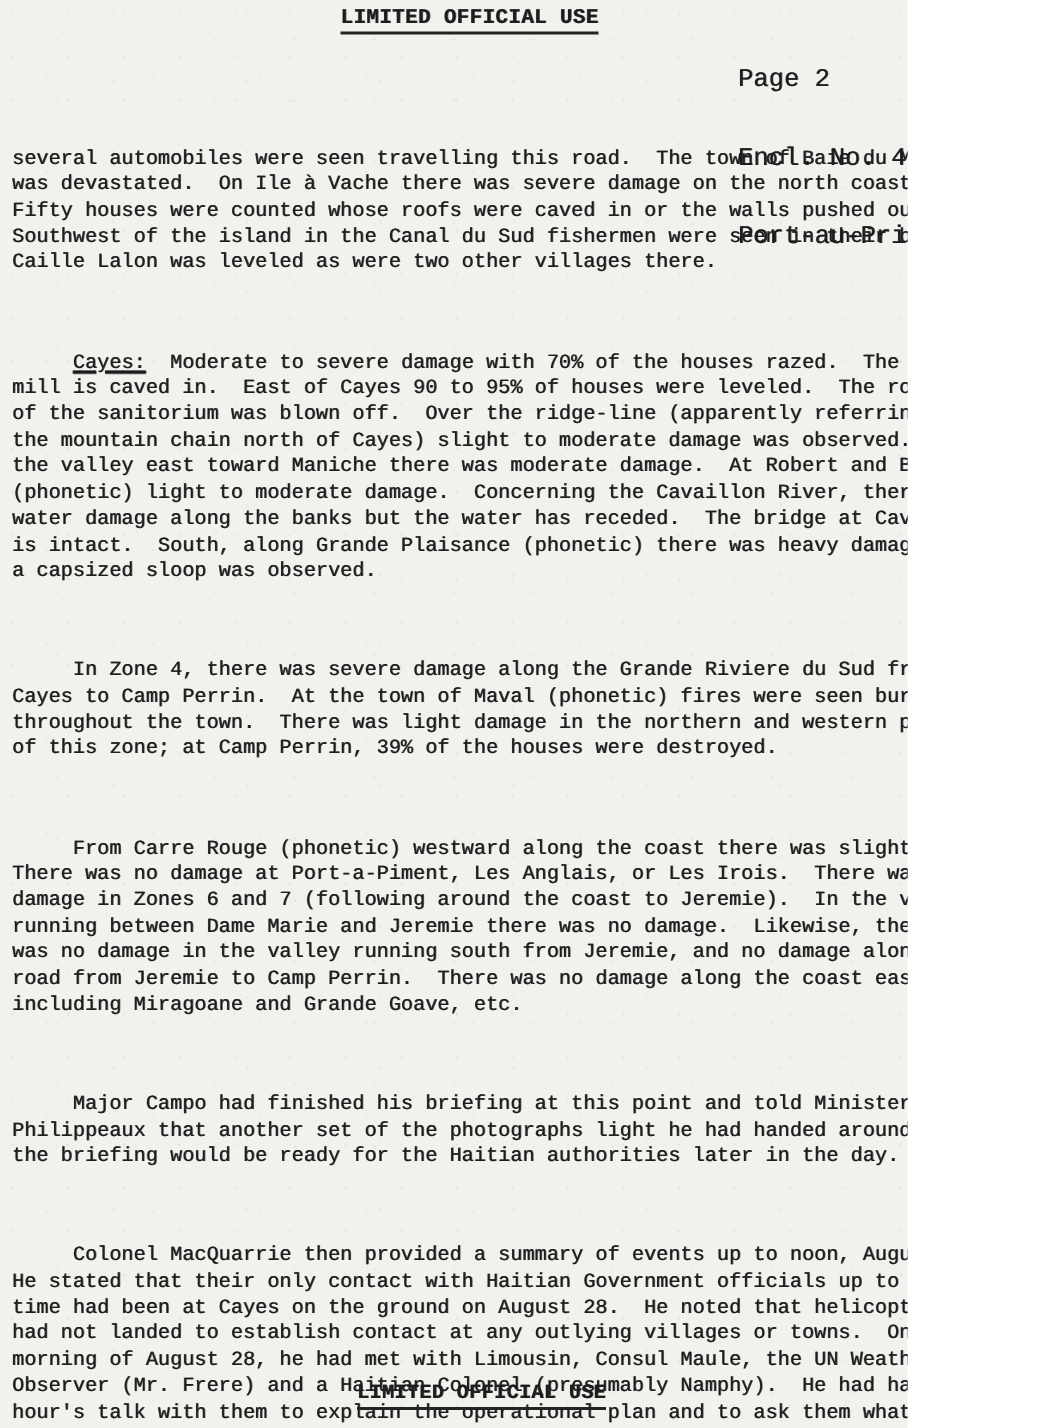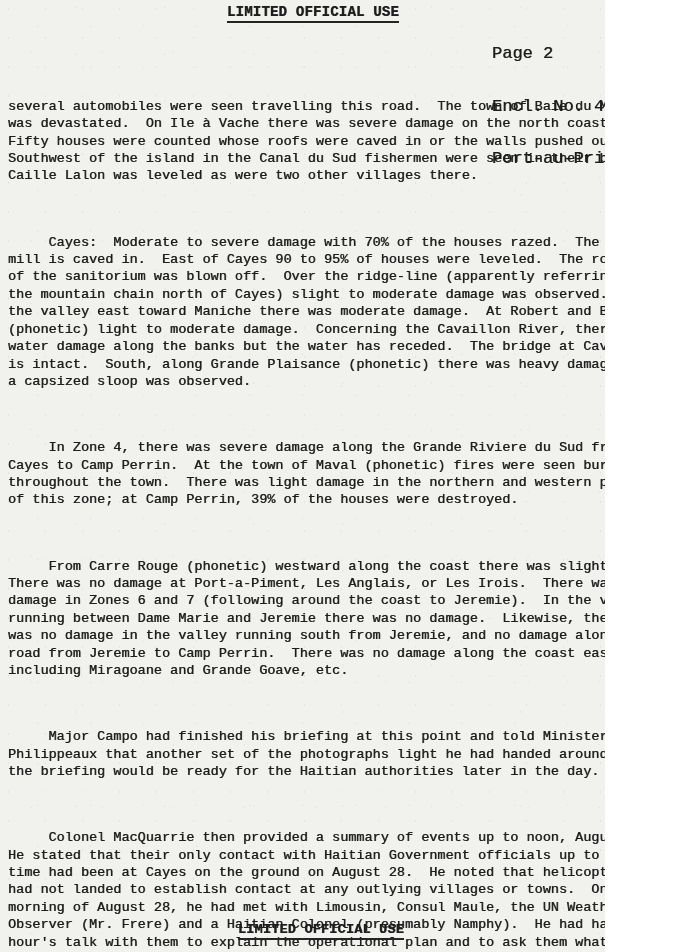--- a/index.html
+++ b/index.html
@@ -43,21 +43,21 @@
   .doc-body {
     position: absolute;
     top: 63px;
     left: 8px;
     width: 684px;
     font-size: 13.5px;
     line-height: 17.4px;
     white-space: pre;
   }
   .doc-body p { margin: 0 0 14px 0; }
-  .u { text-decoration-thickness: 1.5px; text-underline-offset: 2px; }
+  .u { text-decoration: underline; text-decoration-thickness: 1.5px; text-underline-offset: 2px; }
   .classification-bottom {
     position: absolute;
     top: 922px;
     left: 238px;
     font-size: 13.5px;
     font-weight: bold;
     letter-spacing: 0.2px;
     border-bottom: 2px solid #242424;
     padding-bottom: 1px;
     white-space: pre;

